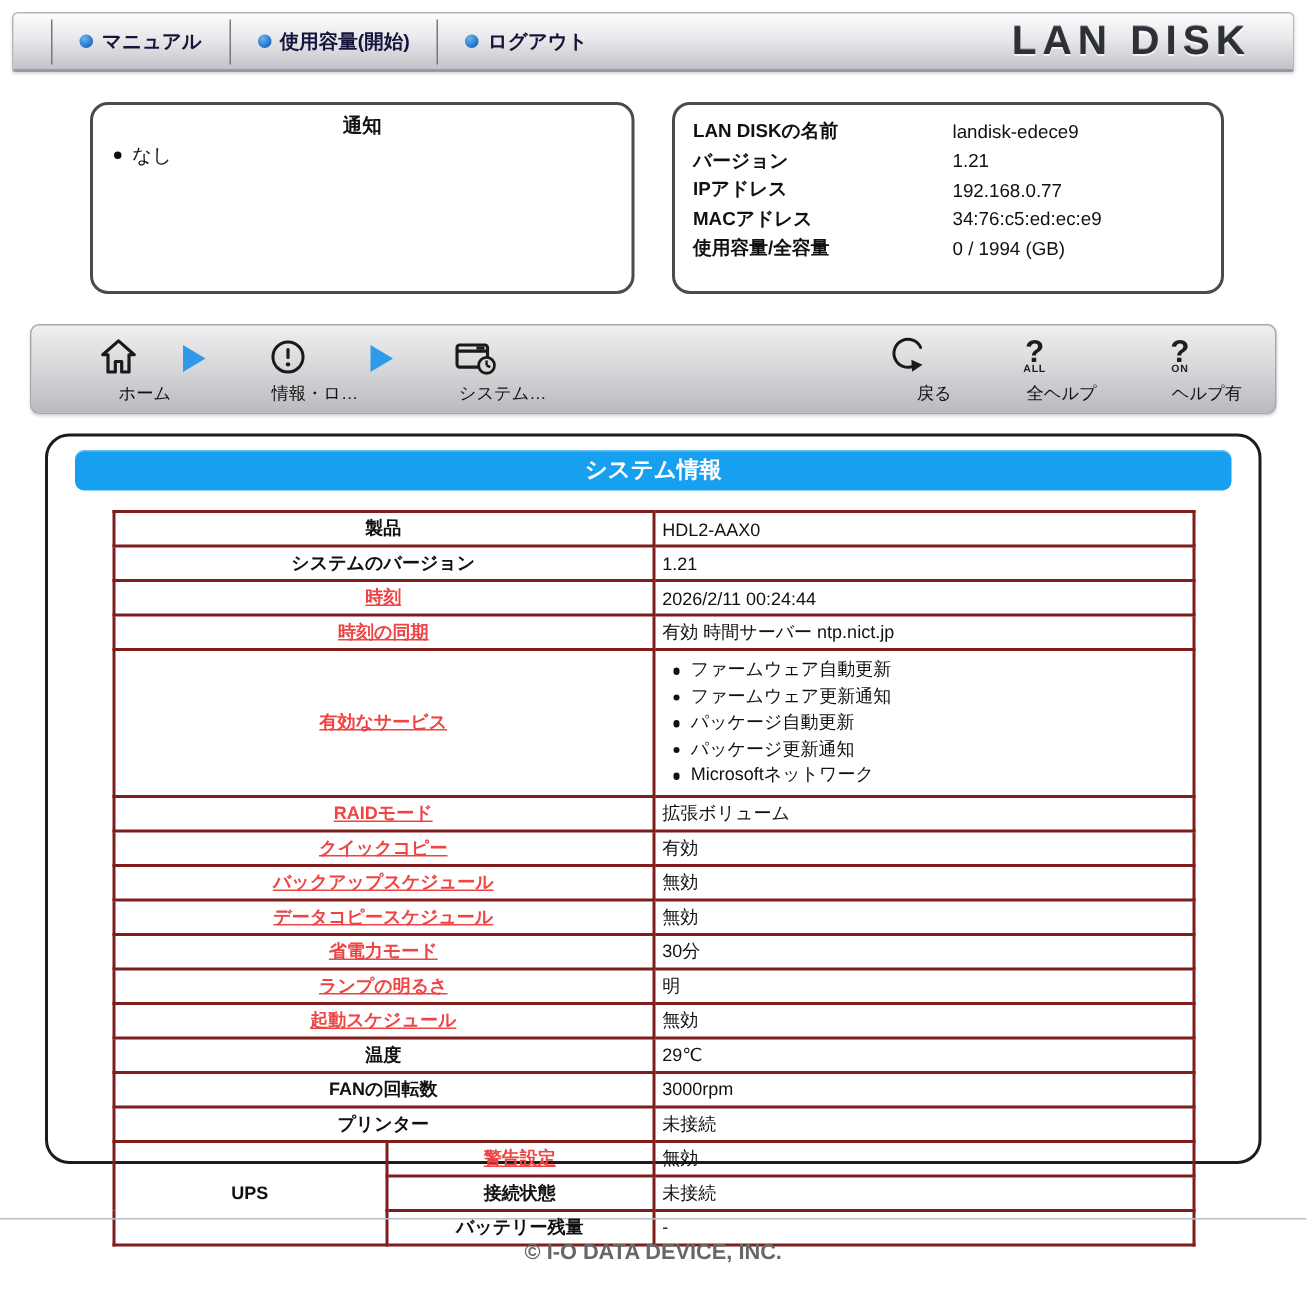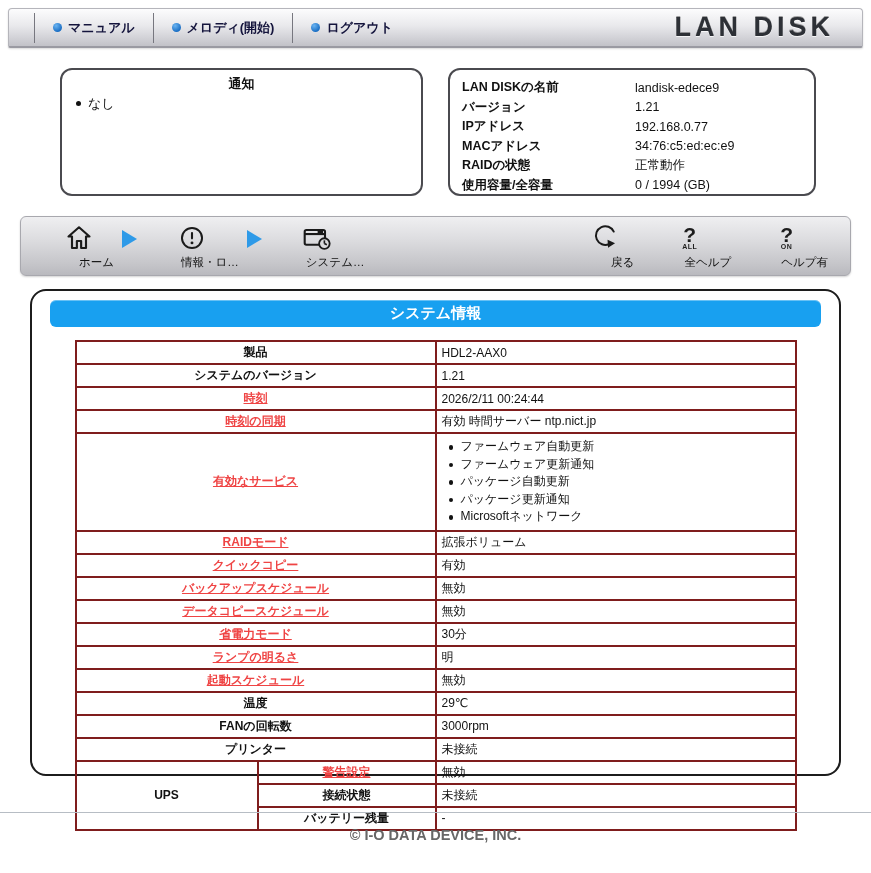--- a/index.html
+++ b/index.html
@@ -126,21 +126,21 @@
 <div class="topbar">
   <div class="menu-wrap">
       <div class="menu-sep"></div>
       <div class="menu-item">
         <span class="menu-dot"></span>
         <span>マニュアル</span>
       </div>
       <div class="menu-sep"></div>
       <div class="menu-item">
         <span class="menu-dot"></span>
-        <span>メロディ(開始)</span>
+        <span>使用容量(開始)</span>
       </div>
       <div class="menu-sep"></div>
       <div class="menu-item">
         <span class="menu-dot"></span>
         <span>ログアウト</span>
       </div>
     </div>
   <div class="logo">LAN DISK</div>
 </div>
 
@@ -160,24 +160,20 @@
         <span class="dev-label">バージョン</span>
         <span class="dev-value">1.21</span>
       </div>
       <div class="dev-row">
         <span class="dev-label">IPアドレス</span>
         <span class="dev-value">192.168.0.77</span>
       </div>
       <div class="dev-row">
         <span class="dev-label">MACアドレス</span>
         <span class="dev-value">34:76:c5:ed:ec:e9</span>
-      </div>
-      <div class="dev-row">
-        <span class="dev-label">RAIDの状態</span>
-        <span class="dev-value">正常動作</span>
       </div>
       <div class="dev-row">
         <span class="dev-label">使用容量/全容量</span>
         <span class="dev-value">0 / 1994 (GB)</span>
       </div>
     </div>
 </div>
 
 <div class="toolbar">
   <div class="tb-left">

